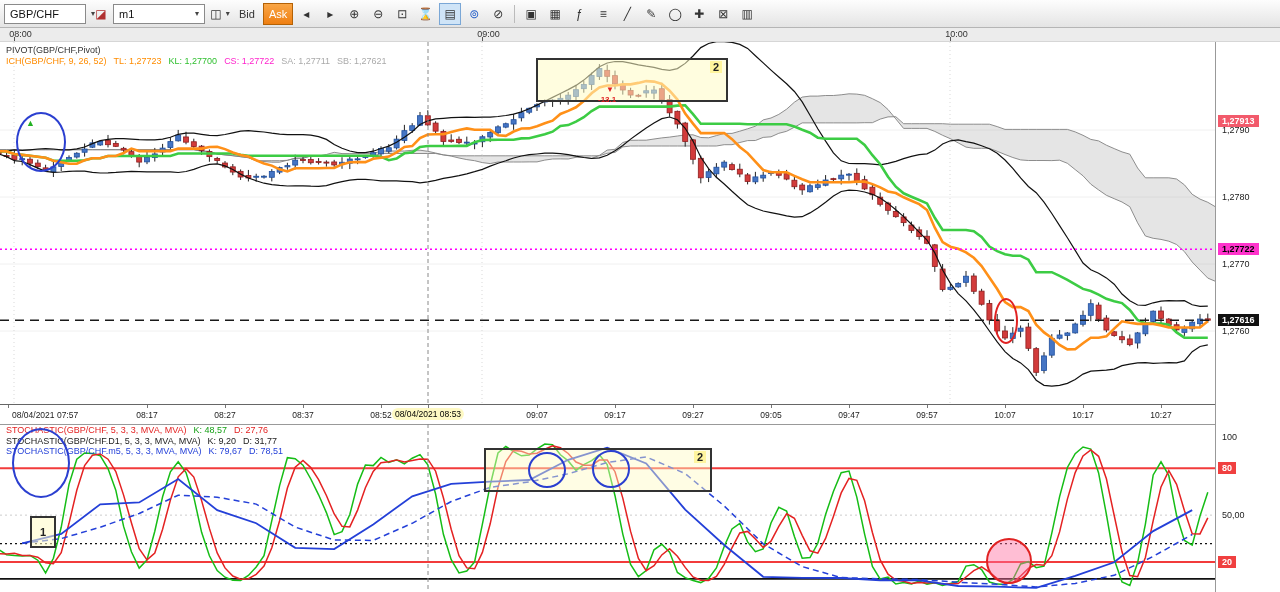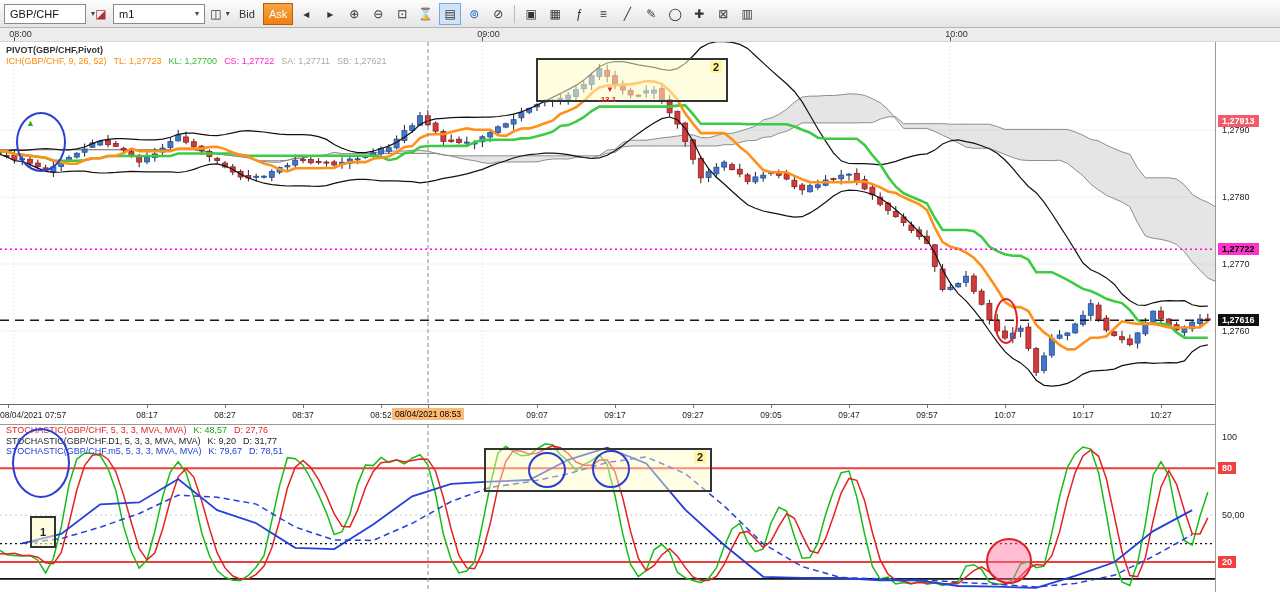--- a/index.html
+++ b/index.html
@@ -32,21 +32,21 @@
   
   .legend{position:absolute;left:6px;font-size:9px;line-height:10.5px;z-index:30;white-space:nowrap;}
   #main-legend{top:45px;}
   #stoch-legend{top:425px;}
   .lg-part{margin-right:7px;}
   
   .time-axis{position:absolute;left:0;top:404px;width:1215px;height:20px;background:#fff;
              border-top:1px solid #666;box-sizing:border-box;font-size:8.5px;color:#222;z-index:5;}
   .tlabel{position:absolute;top:5px;transform:translateX(-50%);}
   .tlabel.left{transform:none;}
-  .tlabel.selected{background:#fdba74;color:#000;padding:1px 3px;top:3px;}
+  .tlabel.selected{background:#fef9c3;color:#000;padding:1px 3px;top:3px;border-radius:6px;}
   .ttick{position:absolute;top:0;width:1px;height:3px;background:#777;}
   
   .paxis{position:absolute;left:1215px;top:42px;width:65px;height:550px;background:#fff;
          border-left:1px solid #999;box-sizing:border-box;z-index:15;}
   .plabel{position:absolute;left:6px;font-size:9px;color:#222;transform:translateY(-50%);}
   .pbadge{position:absolute;left:2px;font-size:9px;font-weight:bold;padding:1px 4px;
           transform:translateY(-50%);}
   
   #overlay{position:absolute;left:0;top:0;width:1280px;height:592px;pointer-events:none;z-index:60;}
   .ann-ellipse{position:absolute;border:2px solid;border-radius:50%;box-sizing:border-box;}
@@ -486,26 +486,26 @@
         <path d="M-9.0,152.5L-1.2,154.0L6.6,156.6L14.4,160.7L22.2,161.5L30.0,164.6L37.8,168.1L45.6,171.3L53.4,172.3L61.2,172.0L69.0,171.3L76.8,171.0L84.6,171.2L92.4,172.3L100.2,173.0L108.0,172.8L115.8,172.4L123.6,171.8L131.4,171.4L139.2,171.6L147.0,171.8L154.8,171.8L162.6,171.8L170.4,171.8L178.2,172.5L186.0,171.5L193.8,169.4L201.6,166.5L209.4,164.4L217.2,163.9L225.0,165.9L232.8,169.5L240.6,174.1L248.4,178.0L256.2,180.8L264.0,183.2L271.8,184.6L279.6,185.4L287.4,186.0L295.2,185.9L303.0,185.9L310.8,186.2L318.6,186.3L326.4,185.6L334.2,183.4L342.0,181.6L349.8,180.2L357.6,179.3L365.4,179.4L373.2,180.0L381.0,180.9L388.8,180.9L396.6,180.8L404.4,181.3L412.2,181.7L420.0,182.8L427.8,181.8L435.6,180.3L443.4,178.4L451.2,177.1L459.0,175.7L466.8,173.8L474.6,171.7L482.4,169.4L490.2,166.1L498.0,163.2L505.8,160.7L513.6,158.0L521.4,156.0L529.2,154.7L537.0,154.0L544.8,153.2L552.6,153.1L560.4,153.7L568.2,154.6L576.0,156.2L583.8,157.5L591.6,158.5L599.4,157.9L607.2,155.2L615.0,150.8L622.8,145.5L630.6,139.1L638.4,133.4L646.2,127.9L654.0,122.9L661.8,118.6L669.6,117.0L677.4,119.8L685.2,128.3L693.0,141.1L700.8,157.3L708.6,168.6L716.4,177.3L724.2,184.0L732.0,191.3L739.8,198.2L747.6,204.7L755.4,208.3L763.2,211.0L771.0,212.6L778.8,214.2L786.6,215.8L794.4,217.2L802.2,216.7L810.0,212.9L817.8,208.0L825.6,202.3L833.4,196.0L841.2,191.5L849.0,190.2L856.8,190.5L864.6,192.0L872.4,194.3L880.2,198.0L888.0,203.4L895.8,209.7L903.6,216.6L911.4,224.2L919.2,232.1L927.0,240.0L934.8,252.9L942.6,270.0L950.4,283.3L958.2,293.6L966.0,300.9L973.8,309.9L981.6,319.8L989.4,331.0L997.2,341.9L1005.0,351.6L1012.8,358.4L1020.6,362.9L1028.4,369.6L1036.2,380.2L1044.0,385.3L1051.8,386.1L1059.6,385.3L1067.4,383.4L1075.2,379.5L1083.0,374.1L1090.8,371.1L1098.6,370.6L1106.4,370.2L1114.2,369.1L1122.0,365.7L1129.8,364.2L1137.6,362.8L1145.4,362.7L1153.2,363.4L1161.0,363.0L1168.8,362.7L1176.6,362.8L1184.4,360.9L1192.2,351.7L1200.0,346.5L1207.8,344.9" fill="none" stroke="#111" stroke-width="1.2"></path>
       </g>
       <path d="M-9.0,149.7L-1.2,151.2L6.6,151.4L14.4,154.0L22.2,154.9L30.0,155.7L37.8,156.7L45.6,157.7L53.4,160.7L61.2,160.7L69.0,160.7L76.8,160.7L84.6,160.3L92.4,158.2L100.2,158.2L108.0,156.0L115.8,156.0L123.6,156.0L131.4,156.0L139.2,156.0L147.0,156.0L154.8,156.0L162.6,156.0L170.4,156.0L178.2,153.5L186.0,153.5L193.8,153.5L201.6,153.5L209.4,153.5L217.2,153.5L225.0,153.5L232.8,153.5L240.6,154.9L248.4,155.7L256.2,155.8L264.0,155.8L271.8,155.8L279.6,155.8L287.4,155.8L295.2,155.8L303.0,155.8L310.8,155.8L318.6,155.8L326.4,155.8L334.2,155.8L342.0,155.8L349.8,155.8L357.6,155.8L365.4,155.8L373.2,155.8L381.0,156.7L388.8,160.2L396.6,158.6L404.4,153.3L412.2,152.4L420.0,146.9L427.8,146.0L435.6,146.0L443.4,146.0L451.2,146.0L459.0,145.9L466.8,145.9L474.6,142.2L482.4,140.0L490.2,139.9L498.0,139.7L505.8,139.7L513.6,139.7L521.4,138.4L529.2,138.3L537.0,136.2L544.8,134.2L552.6,131.7L560.4,125.9L568.2,125.1L576.0,121.6L583.8,117.2L591.6,111.0L599.4,106.6L607.2,106.6L615.0,106.6L622.8,106.6L630.6,106.6L638.4,106.6L646.2,106.6L654.0,106.6L661.8,106.6L669.6,106.6L677.4,105.6L685.2,105.3L693.0,114.2L700.8,123.7L708.6,123.7L716.4,123.7L724.2,123.7L732.0,123.7L739.8,123.7L747.6,124.2L755.4,124.2L763.2,124.2L771.0,124.2L778.8,124.2L786.6,124.2L794.4,126.6L802.2,129.8L810.0,132.7L817.8,137.7L825.6,138.8L833.4,138.8L841.2,138.8L849.0,138.8L856.8,138.8L864.6,144.9L872.4,155.2L880.2,164.2L888.0,176.8L895.8,186.7L903.6,193.3L911.4,196.7L919.2,200.0L927.0,203.4L934.8,217.8L942.6,230.0L950.4,230.0L958.2,230.0L966.0,230.0L973.8,231.2L981.6,237.0L989.4,246.5L997.2,251.2L1005.0,254.2L1012.8,255.8L1020.6,255.8L1028.4,259.7L1036.2,272.2L1044.0,272.2L1051.8,272.2L1059.6,275.9L1067.4,279.8L1075.2,284.3L1083.0,288.9L1090.8,291.0L1098.6,294.6L1106.4,298.8L1114.2,301.3L1122.0,303.1L1129.8,310.0L1137.6,320.0L1145.4,323.5L1153.2,323.5L1161.0,323.5L1168.8,324.7L1176.6,332.4L1184.4,337.7L1192.2,337.7L1200.0,337.7L1207.8,337.7" fill="none" stroke="#3ccc44" stroke-width="2.6"></path>
       <path d="M-9.0,149.7L-1.2,151.2L6.6,151.4L14.4,154.0L22.2,154.9L30.0,155.7L37.8,156.7L45.6,157.7L53.4,160.7L61.2,162.3L69.0,163.7L76.8,163.7L84.6,160.3L92.4,158.2L100.2,158.2L108.0,156.0L115.8,156.0L123.6,153.0L131.4,148.6L139.2,151.1L147.0,151.1L154.8,151.1L162.6,151.1L170.4,151.1L178.2,148.6L186.0,148.6L193.8,148.6L201.6,148.6L209.4,147.0L217.2,146.8L225.0,149.1L232.8,152.5L240.6,154.9L248.4,156.6L256.2,160.2L264.0,163.4L271.8,165.6L279.6,169.3L287.4,171.4L295.2,168.2L303.0,168.2L310.8,168.2L318.6,168.2L326.4,168.0L334.2,168.0L342.0,164.4L349.8,162.2L357.6,162.0L365.4,162.1L373.2,158.7L381.0,157.7L388.8,156.6L396.6,152.3L404.4,147.0L412.2,146.1L420.0,138.1L427.8,134.5L435.6,134.3L443.4,134.3L451.2,131.9L459.0,129.9L466.8,128.4L474.6,129.8L482.4,129.8L490.2,129.8L498.0,135.2L505.8,135.9L513.6,131.5L521.4,128.5L529.2,128.4L537.0,126.2L544.8,123.3L552.6,120.7L560.4,114.0L568.2,110.9L576.0,107.3L583.8,101.1L591.6,93.3L599.4,87.5L607.2,85.5L615.0,85.5L622.8,84.4L630.6,84.4L638.4,82.9L646.2,81.1L654.0,81.6L661.8,83.9L669.6,90.7L677.4,99.6L685.2,113.6L693.0,123.6L700.8,133.1L708.6,133.1L716.4,133.1L724.2,133.1L732.0,139.2L739.8,147.0L747.6,153.1L755.4,161.7L763.2,170.0L771.0,172.3L778.8,172.3L786.6,172.3L794.4,175.9L802.2,179.3L810.0,182.2L817.8,182.2L825.6,182.2L833.4,182.2L841.2,182.2L849.0,182.3L856.8,181.6L864.6,181.6L872.4,184.1L880.2,187.4L888.0,191.5L895.8,193.1L903.6,197.3L911.4,200.7L919.2,204.1L927.0,210.0L934.8,227.7L942.6,242.1L950.4,246.7L958.2,248.8L966.0,252.4L973.8,257.8L981.6,266.1L989.4,277.4L997.2,289.0L1005.0,302.0L1012.8,307.1L1020.6,307.1L1028.4,311.0L1036.2,324.7L1044.0,332.4L1051.8,338.0L1059.6,345.0L1067.4,349.4L1075.2,349.3L1083.0,343.3L1090.8,337.7L1098.6,337.7L1106.4,336.4L1114.2,328.6L1122.0,321.3L1129.8,322.8L1137.6,323.9L1145.4,323.9L1153.2,323.9L1161.0,325.5L1168.8,327.5L1176.6,327.5L1184.4,327.5L1192.2,327.5L1200.0,327.5L1207.8,321.3" fill="none" stroke="#ff9018" stroke-width="2.6"></path>
       <line x1="0" x2="1215" y1="249.25999999999283" y2="249.25999999999283" stroke="#ff00ff" stroke-width="1.6" stroke-dasharray="2,3"></line>
       <line x1="0" x2="1215" y1="320.2799999999969" y2="320.2799999999969" stroke="#1a1a1a" stroke-width="1.6" stroke-dasharray="9,6"></line>
       <line x1="428" x2="428" y1="42" y2="404" stroke="#8a8a8a" stroke-dasharray="4,3"></line>
     </svg>
 
   <div class="legend" id="main-legend">
-      <div class="lg-row"><span class="lg-part" style="color: rgb(51, 51, 51); font-weight: bold;">PIVOT(GBP/CHF,Pivot)</span></div>
+      <div class="lg-row"><span class="lg-part" style="color: rgb(51, 51, 51);">PIVOT(GBP/CHF,Pivot)</span></div>
       <div class="lg-row"><span class="lg-part" style="color: rgb(255, 140, 0);">ICH(GBP/CHF, 9, 26, 52)</span><span class="lg-part" style="color: rgb(255, 140, 0);">TL: 1,27723</span><span class="lg-part" style="color: rgb(47, 191, 47);">KL: 1,27700</span><span class="lg-part" style="color: rgb(255, 34, 204);">CS: 1,27722</span><span class="lg-part" style="color: rgb(170, 170, 170);">SA: 1,27711</span><span class="lg-part" style="color: rgb(170, 170, 170);">SB: 1,27621</span></div>
     </div>
 
   <div class="time-axis" id="time-axis">
-      <span class="tlabel left" style="left:0">08/04/2021 07:57</span>
+      <span class="tlabel left" style="left:12px">08/04/2021 07:57</span>
       <span class="ttick" style="left:8px"></span>
       <span class="tlabel" style="left:147px">08:17</span>
       <span class="ttick" style="left:147px"></span>
       <span class="tlabel" style="left:225px">08:27</span>
       <span class="ttick" style="left:225px"></span>
       <span class="tlabel" style="left:303px">08:37</span>
       <span class="ttick" style="left:303px"></span>
       <span class="tlabel" style="left:381px">08:52</span>
       <span class="ttick" style="left:381px"></span>
       <span class="tlabel selected" style="left:428px">08/04/2021 08:53</span>

